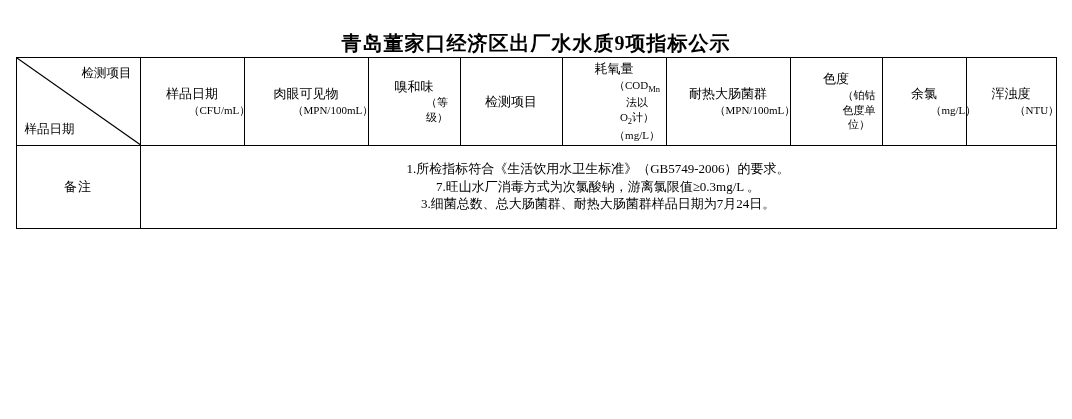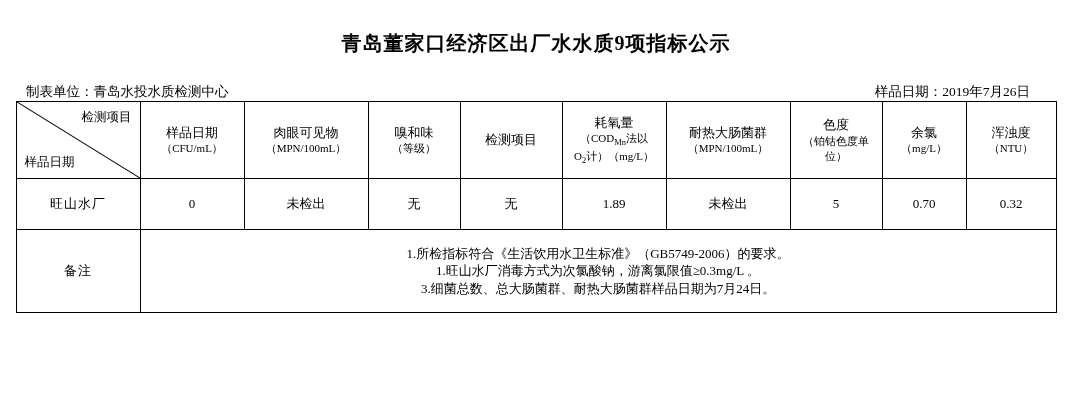--- a/index.html
+++ b/index.html
@@ -60,20 +60,21 @@
   .hdr-cell {
     height: 72px;
   }
   .hdr-main {
     font-size: 13px;
     display: block;
   }
   .hdr-sub {
     font-size: 11px;
     display: block;
+    padding-left: 46px;
   }
   .hdr-sub .sub-small {
     font-size: 8.5px;
     vertical-align: sub;
   }
   
   .corner {
     position: relative;
     height: 72px;
     padding: 0 !important;
@@ -118,24 +119,20 @@
   }
   .note-cell div { white-space: nowrap; }
 </style>
 </head>
 <body>
 
 <div class="page">
 
   <div class="title">青岛董家口经济区出厂水水质9项指标公示</div>
 
-  <div class="meta-row">
-    <div class="meta-left">制表单位：青岛水投水质检测中心</div>
-    <div class="meta-right">样品日期：2019年7月26日</div>
-  </div>
 
   <table class="report">
     <colgroup>
       <col style="width:124px">
       <col style="width:104px">
       <col style="width:124px">
       <col style="width:92px">
       <col style="width:102px">
       <col style="width:104px">
       <col style="width:124px">
@@ -192,38 +189,26 @@
           <span class="hdr-main">余氯</span>
           <span class="hdr-sub">（mg/L）</span>
         </td>
 
         <td class="hdr-cell">
           <span class="hdr-main">浑浊度</span>
           <span class="hdr-sub">（NTU）</span>
         </td>
       </tr>
 
-      <tr class="data-row">
-        <td class="site-name">旺山水厂</td>
-        <td>0</td>
-        <td>未检出</td>
-        <td>无</td>
-        <td>无</td>
-        <td>1.89</td>
-        <td>未检出</td>
-        <td>5</td>
-        <td>0.70</td>
-        <td>0.32</td>
-      </tr>
 
 
       <tr>
         <td class="note-label">备注</td>
         <td class="note-cell" colspan="9">
           <div>1.所检指标符合《生活饮用水卫生标准》（GB5749-2006）的要求。</div>
-          <div>1.旺山水厂消毒方式为次氯酸钠，游离氯限值≥0.3mg/L 。</div>
+          <div>7.旺山水厂消毒方式为次氯酸钠，游离氯限值≥0.3mg/L 。</div>
           <div>3.细菌总数、总大肠菌群、耐热大肠菌群样品日期为7月24日。</div>
         </td>
       </tr>
     </tbody>
   </table>
 
 </div>
 
 </body></html>

